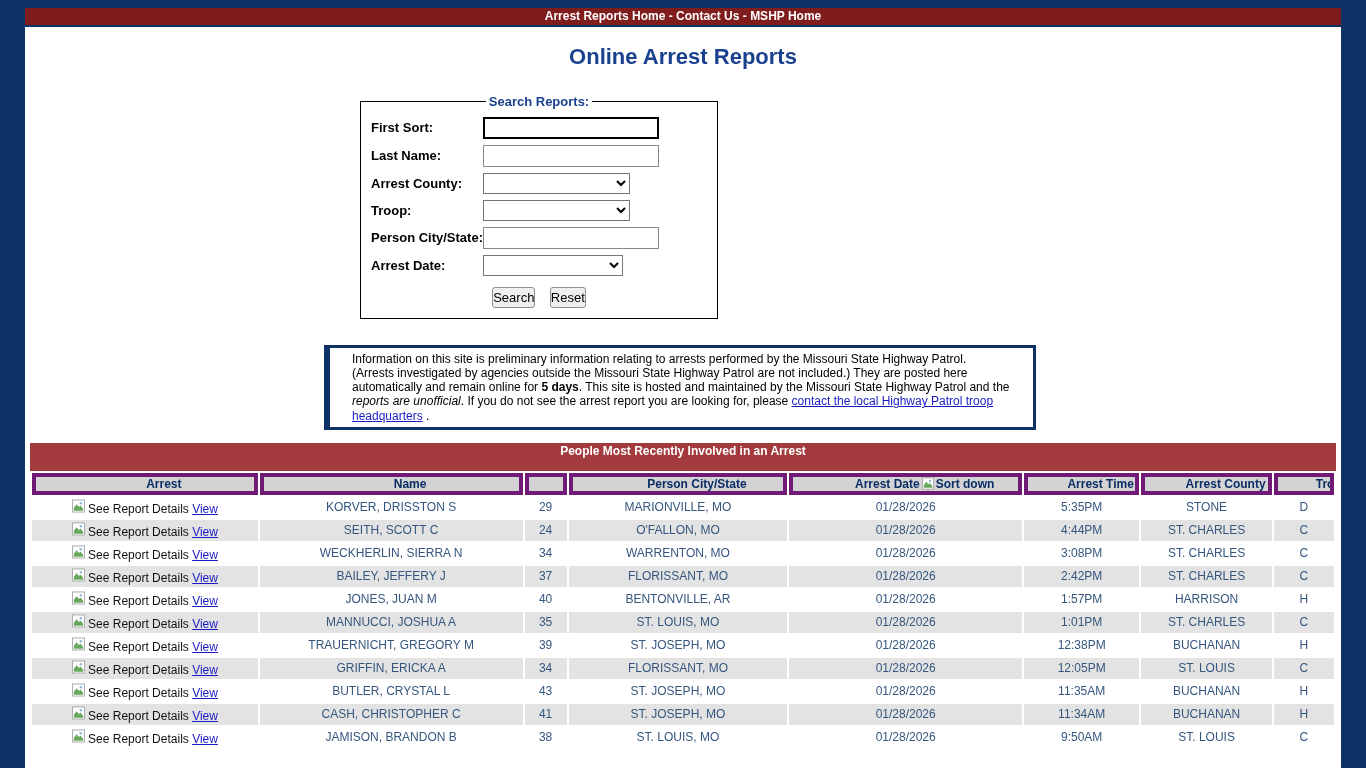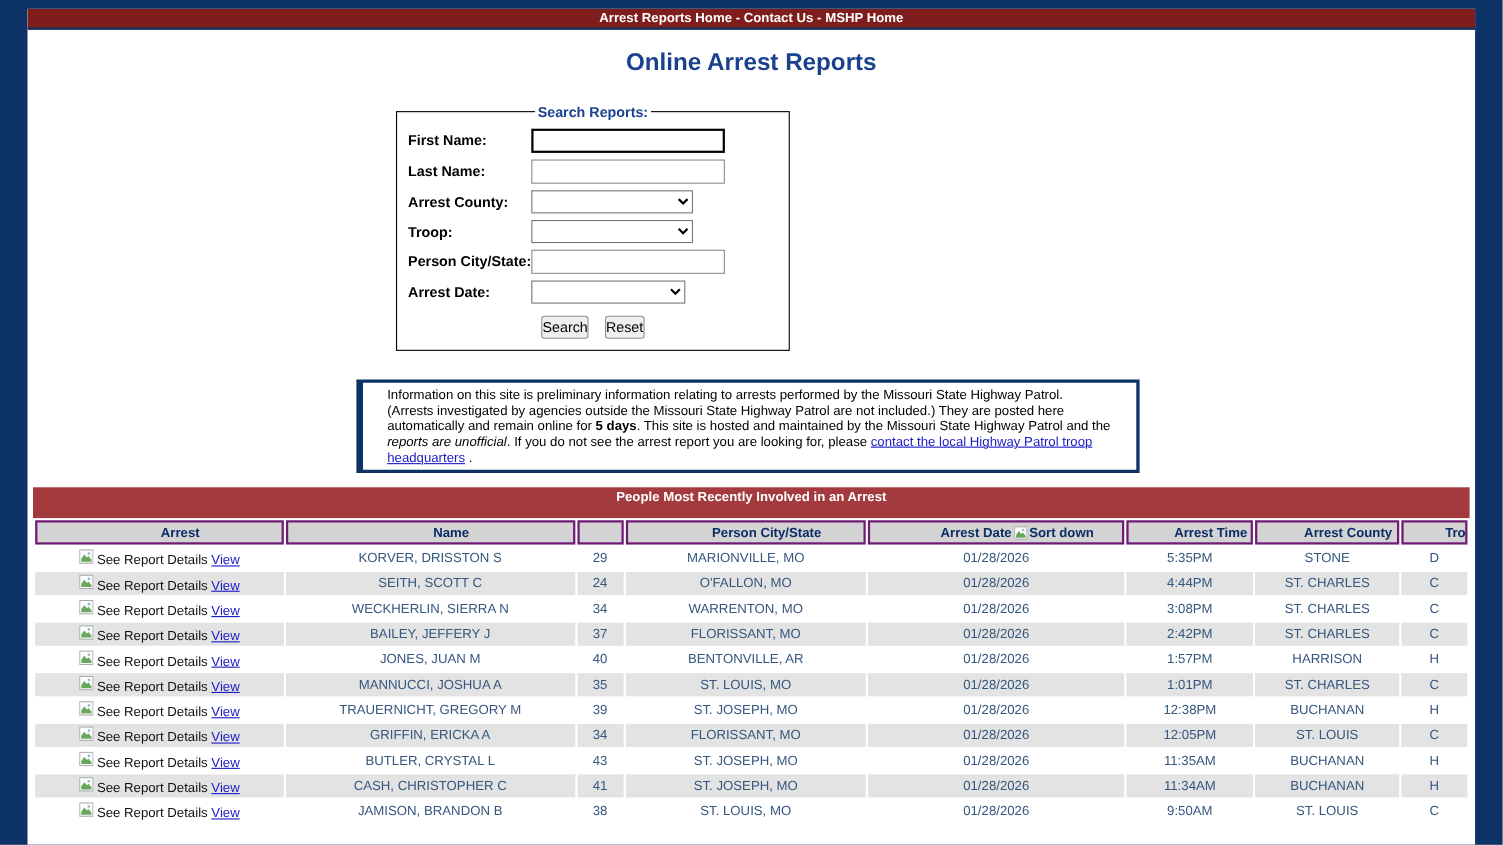--- a/index.html
+++ b/index.html
@@ -79,52 +79,52 @@
   .tbl-banner {
     background:#a33b3e; color:#fff; font-size:12px; font-weight:bold;
     text-align:center; height:28px; line-height:16px;
   }
   table.arrests {
     width:1306px; table-layout:fixed; border-collapse:separate; border-spacing:2px;
     font-size:12px;
   }
   table.arrests th {
     background:#d3d3d3; color:#0b2d66; font-weight:bold; height:22px;
-    border:2px solid #701a75; text-align:center; overflow:hidden; white-space:nowrap;padding-left:38px;
+    border:4px solid #701a75; text-align:center; overflow:hidden; white-space:nowrap;padding-left:38px;
   }
   table.arrests td {
     height:21px; text-align:center; color:#35567e; overflow:hidden; white-space:nowrap;
     padding:0 2px;
   }
   tr.odd td { background:#ffffff; }
   tr.even td { background:#e3e3e3; }
   .col-arrest{width:225px}.col-name{width:262px}.col-age{width:42px}
   .col-city{width:218px}.col-date{width:232px}.col-time{width:115px}
   .col-county{width:130px}.col-troop{width:60px}
   td .alt-text { color:#111; }
   td a.view-link { color:#1a1ac4; text-decoration:underline; }
-  th .sort-wrap { display:inline-flex; align-items:flex-end; gap:2px; }
+  th .sort-wrap { display:inline-flex; align-items:flex-start; gap:2px; }
 </style>
 </head>
 <body>
 
 <div class="content">
 
 
   <div class="navbar">
     <span id="nav-links"><a href="#">Arrest Reports Home</a> - <a href="#">Contact Us</a> - <a href="#">MSHP Home</a></span>
   </div>
 
   <div class="page-title">Online Arrest Reports</div>
 
   <div class="mid-row">
     <fieldset class="search-box">
       <legend>Search Reports:</legend>
       <div class="form-grid">
-        <span class="f-label">First Name:</span>
+        <span class="f-label">First Sort:</span>
         <input type="text" class="ti focused" value="" style="">
 
         <span class="f-label">Last Name:</span>
         <input type="text" class="ti" value="" style="">
 
         <span class="f-label">Arrest County:</span>
         <select class="sel"><option></option></select>
 
         <span class="f-label">Troop:</span>
         <select class="sel"><option></option></select>

